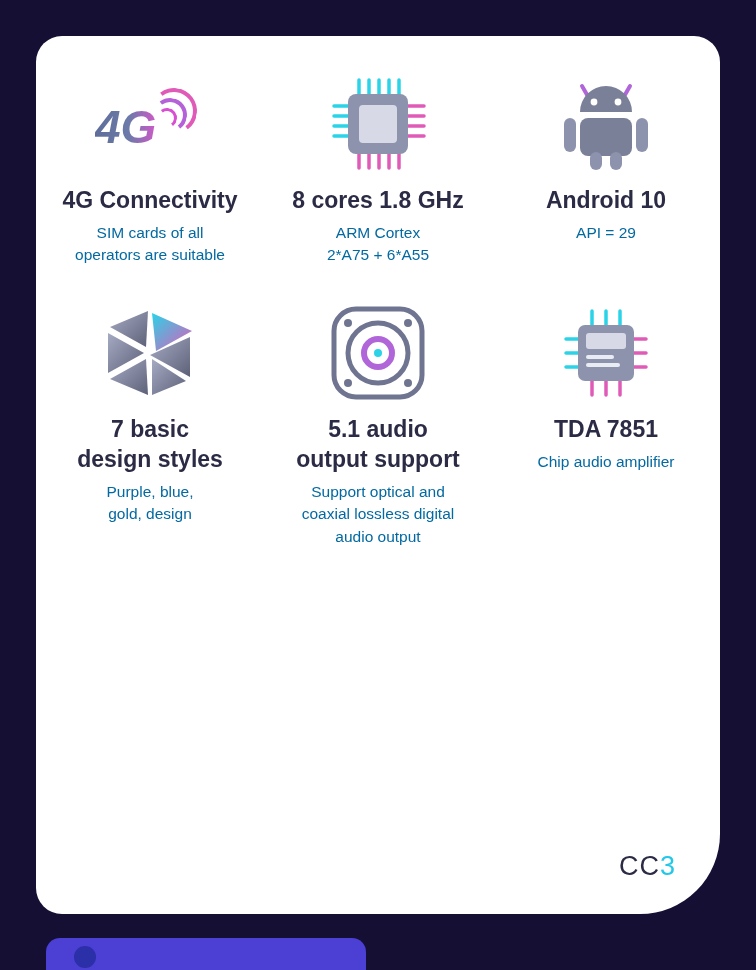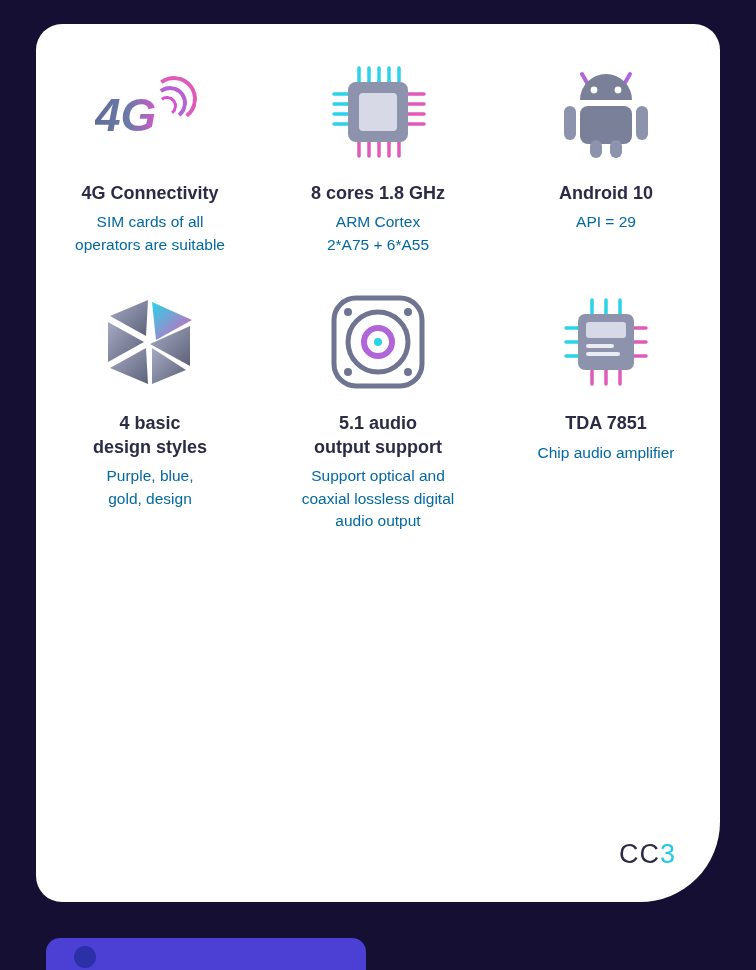--- a/index.html
+++ b/index.html
@@ -15,21 +15,21 @@
     position: relative;
   }
   .page {
     position: absolute;
     inset: 0;
     background: #140f33;
   }
   .card {
     position: absolute;
     left: 36px;
-    top: 24px;
+    top: 36px;
     width: 684px;
     height: 878px;
     background: #ffffff;
     border-radius: 26px;
     border-bottom-right-radius: 80px;
   }
   .grid {
     position: absolute;
     left: 0;
     top: 36px;
@@ -44,25 +44,25 @@
     text-align: center;
     margin-bottom: 34px;
   }
   .icon-box {
     height: 104px;
     display: flex;
     align-items: center;
     justify-content: center;
   }
   .title {
-    font-size: 18px;
+    font-size: 23px;
     font-weight: bold;
     color: #2b2b45;
     line-height: 1.3;
-    margin-top: 18px;
+    margin-top: 10px;
     white-space: pre-line;
   }
   .desc {
     font-size: 15.5px;
     color: #0369a1;
     line-height: 1.45;
     margin-top: 6px;
     white-space: pre-line;
   }
   .brand {
@@ -222,21 +222,21 @@
               </linearGradient>
             </defs>
             <path d="M46 4 L8 20 L44 40 Z" fill="url(#dg1)"></path>
             <path d="M50 6 L90 24 L54 44 Z" fill="url(#dg2)"></path>
             <path d="M6 26 L42 46 L6 66 Z" fill="url(#dg1)"></path>
             <path d="M48 48 L88 30 L88 70 Z" fill="url(#dg1)"></path>
             <path d="M44 52 L8 72 L46 88 Z" fill="url(#dg1)"></path>
             <path d="M50 52 L84 74 L50 88 Z" fill="url(#dg1)"></path>
           </svg>
         </div>
-        <div class="title">4 basic
+        <div class="title">7 basic
 design styles</div>
         <div class="desc">Purple, blue,
 gold, design</div>
       </div>
 
       <div class="cell">
         <div class="icon-box">
           <svg width="94" height="94" viewBox="0 0 94 94">
             <rect x="3" y="3" width="88" height="88" rx="22" fill="none" stroke="#6f7590" stroke-width="5"></rect>
             <circle cx="47" cy="47" r="30" fill="none" stroke="#6f7590" stroke-width="5"></circle>

